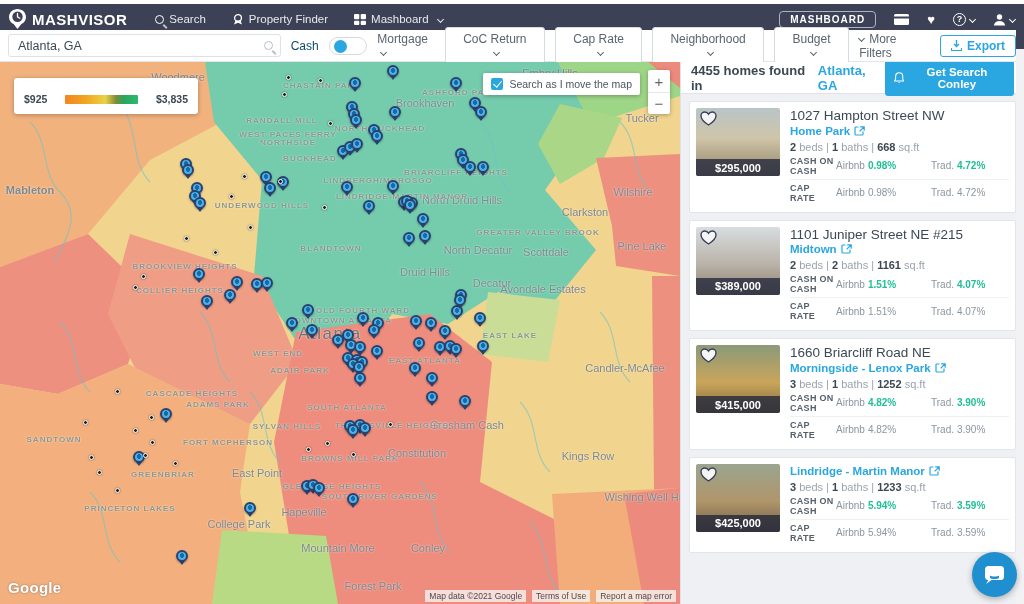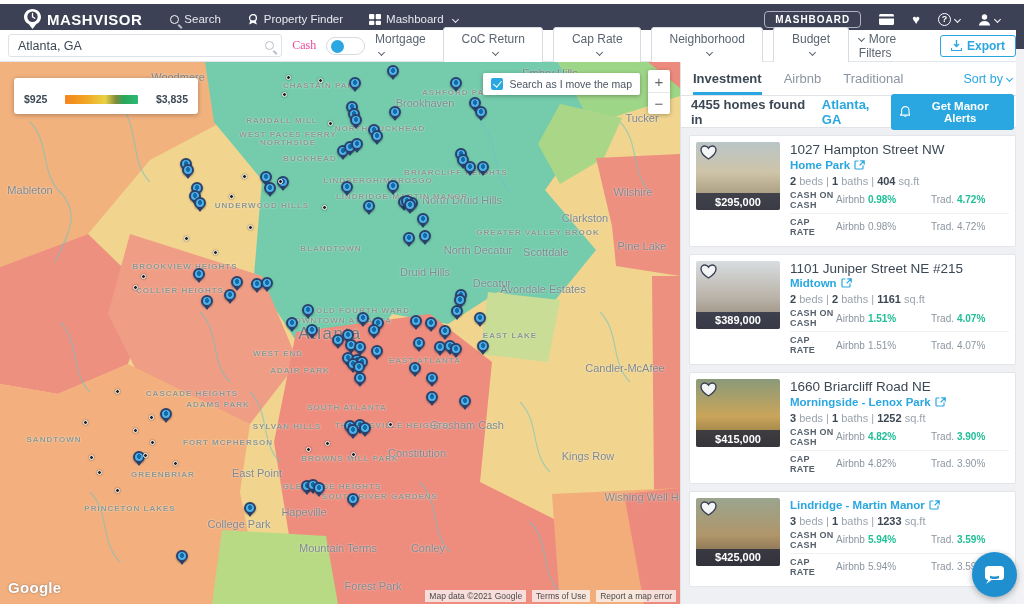--- a/index.html
+++ b/index.html
@@ -2,21 +2,21 @@
 <html><head>
 <meta charset="utf-8">
 <style>
   html,body{margin:0;padding:0;}
   body{width:1024px;height:604px;overflow:hidden;position:relative;background:#fff;
        font-family:"Liberation Sans",sans-serif;-webkit-font-smoothing:antialiased;}
   *{box-sizing:border-box;}
 
   
   .navbar{position:absolute;left:0;top:4px;width:1024px;height:30px;background:#3d4155;
-          display:flex;align-items:center;padding:0 24px;color:#fff;}
+          display:flex;align-items:center;padding:0 9px;color:#fff;}
   .brand{display:flex;align-items:center;gap:6px;margin-right:28px;}
   .brand-name{font-size:15px;font-weight:bold;letter-spacing:.5px;color:#fff;}
   .nav-item{display:flex;align-items:center;gap:5px;font-size:11.5px;color:#e8eaf0;
             margin-right:26px;cursor:pointer;}
   .nav-right{margin-left:auto;display:flex;align-items:center;gap:18px;}
   .mashboard-btn{border:1px solid #aeb2c2;border-radius:4px;padding:2px 10px;font-size:10px;
                  font-weight:bold;letter-spacing:1px;color:#fff;background:transparent;}
   .chev{display:inline-block;width:5px;height:5px;border-right:1.5px solid currentColor;
         border-bottom:1.5px solid currentColor;transform:rotate(45deg);vertical-align:2px;margin-left:4px;}
   .heart-glyph{font-size:13px;color:#fff;line-height:1;}
@@ -24,21 +24,21 @@
   
   .toolbar{position:absolute;left:0;top:30px;width:1024px;height:32px;background:#fff;
            border-bottom:1px solid #e2e6ea;display:flex;align-items:center;padding:0 8px;gap:10px;}
   .search-box{width:282px;height:23px;border:1px solid #dde2e8;border-radius:3px;display:flex;
               align-items:center;padding:0 7px;}
   .search-box input{border:none;outline:none;flex:1;font-size:12.5px;color:#3c4854;
                     font-family:"Liberation Sans",sans-serif;}
   .mag{width:9px;height:9px;border:1.6px solid #b9c0c9;border-radius:50%;position:relative;flex-shrink:0;}
   .mag::after{content:'';position:absolute;left:8px;top:8px;width:5px;height:1.6px;background:#b9c0c9;
               transform:rotate(45deg);transform-origin:0 0;}
-  .tg-label{font-size:12px;color:#ec4899;font-family:Liberation Serif, serif;}
+  .tg-label{font-size:12px;color:#0c4a6e;}
   .toggle{width:40px;height:18px;border:1px solid #d5dae0;border-radius:9px;background:#fff;position:relative;}
   .toggle .knob{position:absolute;left:4px;top:2px;width:13px;height:13px;border-radius:50%;background:#2aa7e0;}
   .flt-text{font-size:12px;color:#5a6570;}
   .flt-btn{border:1px solid #d7dce2;border-radius:3px;background:#fff;color:#5a6570;font-size:12px;
            padding:4px 14px;}
   .export-btn{margin-left:auto;border:1px solid #2aa7e0;border-radius:3px;background:#fff;color:#2aa7e0;
               font-size:12px;font-weight:bold;padding:3px 10px;display:flex;align-items:center;gap:5px;}
 
   
   .map{position:absolute;left:0;top:62px;width:680px;height:542px;overflow:hidden;background:#f1d48e;}
@@ -238,38 +238,38 @@
       <path d="M60,260 C80,280 70,310 90,330"></path>
       <path d="M520,340 C540,360 530,390 550,410"></path>
     </g>
   </svg>
 
   <div>
       <span class="maplabel big" style="left: 330px; top: 272px;">Atlanta</span>
       <span class="maplabel city" style="left: 178px; top: 15px;">Woodmere</span>
       <span class="maplabel city" style="left: 550px; top: 11px;">Embry Hills</span>
       <span class="maplabel city" style="left: 642px; top: 56px;">Tucker</span>
-      <span class="maplabel city" style="left: 30px; top: 128px;">Mableton</span>
+      <span class="maplabel city" style="left: 30px; top: 128px; font-weight: bold;">Mableton</span>
       <span class="maplabel city" style="left: 425px; top: 41px;">Brookhaven</span>
       <span class="maplabel city" style="left: 462px; top: 138px;">North Druid Hills</span>
-      <span class="maplabel city" style="left: 585px; top: 156px;">Clarkston</span>
+      <span class="maplabel city" style="left: 585px; top: 150px;">Clarkston</span>
       <span class="maplabel city" style="left: 633px; top: 130px;">Wilshire</span>
       <span class="maplabel city" style="left: 642px; top: 184px;">Pine Lake</span>
       <span class="maplabel city" style="left: 478px; top: 188px;">North Decatur</span>
       <span class="maplabel city" style="left: 546px; top: 190px; text-align: center;">Scottdale</span>
       <span class="maplabel city" style="left: 425px; top: 210px;">Druid Hills</span>
       <span class="maplabel city" style="left: 492px; top: 221px;">Decatur</span>
       <span class="maplabel city" style="left: 543px; top: 227px;">Avondale Estates</span>
       <span class="maplabel city" style="left: 625px; top: 306px;">Candler-McAfee</span>
       <span class="maplabel city" style="left: 467px; top: 363px;">Gresham Cash</span>
       <span class="maplabel city" style="left: 417px; top: 391px;">Constitution</span>
       <span class="maplabel city" style="left: 257px; top: 411px;">East Point</span>
       <span class="maplabel city" style="left: 304px; top: 450px;">Hapeville</span>
       <span class="maplabel city" style="left: 239px; top: 462px;">College Park</span>
-      <span class="maplabel city" style="left: 338px; top: 486px;">Mountain Terms</span>
+      <span class="maplabel city" style="left: 338px; top: 486px;">Mountain More</span>
       <span class="maplabel city" style="left: 428px; top: 486px;">Conley</span>
       <span class="maplabel city" style="left: 373px; top: 524px;">Forest Park</span>
       <span class="maplabel city" style="left: 588px; top: 394px;">Kings Row</span>
       <span class="maplabel city" style="left: 648px; top: 435px;">Wishing Well Hills</span>
       <span class="maplabel hood" style="left: 322px; top: 23px;">CHASTAIN PARK</span>
       <span class="maplabel hood" style="left: 460px; top: 30px;">ASHFORD PARK</span>
       <span class="maplabel hood" style="left: 282px; top: 58px;">RANDALL MILL</span>
       <span class="maplabel hood" style="left: 288px; top: 72px;">WEST PACES FERRY</span>
       <span class="maplabel hood" style="left: 288px; top: 80px;">NORTHSIDE</span>
       <span class="maplabel hood" style="left: 380px; top: 66px;">NORTH BUCKHEAD</span>
@@ -438,38 +438,29 @@
 
   <div class="gmap-logo">Google</div>
   <div class="attrib">
     <span>Map data ©2021 Google</span>
     <span>Terms of Use</span>
     <span>Report a map error</span>
   </div>
 </div>
 
 <div class="panel">
-  <div class="tabs">
-    <div class="tab active">Investment</div>
-    <div class="tab">Airbnb</div>
-    <div class="tab">Traditional</div>
-    <div class="sortby">
-      <span>Sort by</span>
-        <span class="chev"></span>
-    </div>
-  </div>
   <div class="results">
     <span class="results-text">4455 homes found in</span>
     <span class="results-loc">Atlanta, GA</span>
     <button class="alerts-btn">
       <svg width="11" height="12" viewBox="0 0 11 12">
         <path d="M5.5 0.5a3.8 3.8 0 0 0-3.8 3.8v3L0.6 9.2h9.8L9.3 7.3v-3A3.8 3.8 0 0 0 5.5 0.5z" fill="none" stroke="#fff" stroke-width="1.1"></path>
         <path d="M4.2 10.3a1.4 1.4 0 0 0 2.6 0z" fill="#fff"></path>
       </svg>
-      <span>Get Manor Alerts</span>
+      <span>Get Search Conley</span>
     </button>
   </div>
   <div class="cards">
   <div class="card">
     <div class="photo photo-1">
       <svg class="ph-heart" width="17" height="15" viewBox="0 0 17 15">
         <path d="M8.5 14S1 9.5 1 4.8C1 2.4 2.9 1 4.8 1c1.5 0 2.9 0.8 3.7 2.2C9.3 1.8 10.7 1 12.2 1 14.1 1 16 2.4 16 4.8 16 9.5 8.5 14 8.5 14z" fill="#f4f5f7" stroke="#3d4155" stroke-width="1.4"></path>
       </svg>
       <div class="price">$295,000</div>
     </div>
@@ -480,21 +471,21 @@
         <svg width="11" height="10" viewBox="0 0 11 10">
           <path d="M4.5 1H1.8A0.8 0.8 0 0 0 1 1.8v6.4a0.8 0.8 0 0 0 0.8 0.8h6.4A0.8 0.8 0 0 0 9 8.2V5.5" fill="none" stroke="#2aa7e0" stroke-width="1.2"></path>
           <path d="M6.2 0.8h4v4M10 1L5.6 5.4" fill="none" stroke="#2aa7e0" stroke-width="1.2"></path>
         </svg>
       </div>
       <div class="c-specs">
         <b>2</b> <span>beds</span>
         <span>|</span>
         <b>1</b> <span>baths</span>
         <span>|</span>
-        <b>404</b> <span>sq.ft</span>
+        <b>668</b> <span>sq.ft</span>
       </div>
       <div class="c-metrics">
         <div class="m-row">
           <span class="m-label">CASH ON CASH</span>
           <span class="m-pair m-green"><span>Airbnb</span><b>0.98%</b></span>
           <span class="m-pair m-green"><span>Trad.</span><b>4.72%</b></span>
         </div>
         <div class="m-row">
           <span class="m-label">CAP RATE</span>
           <span class="m-pair m-gray"><span>Airbnb</span><b>0.98%</b></span>

